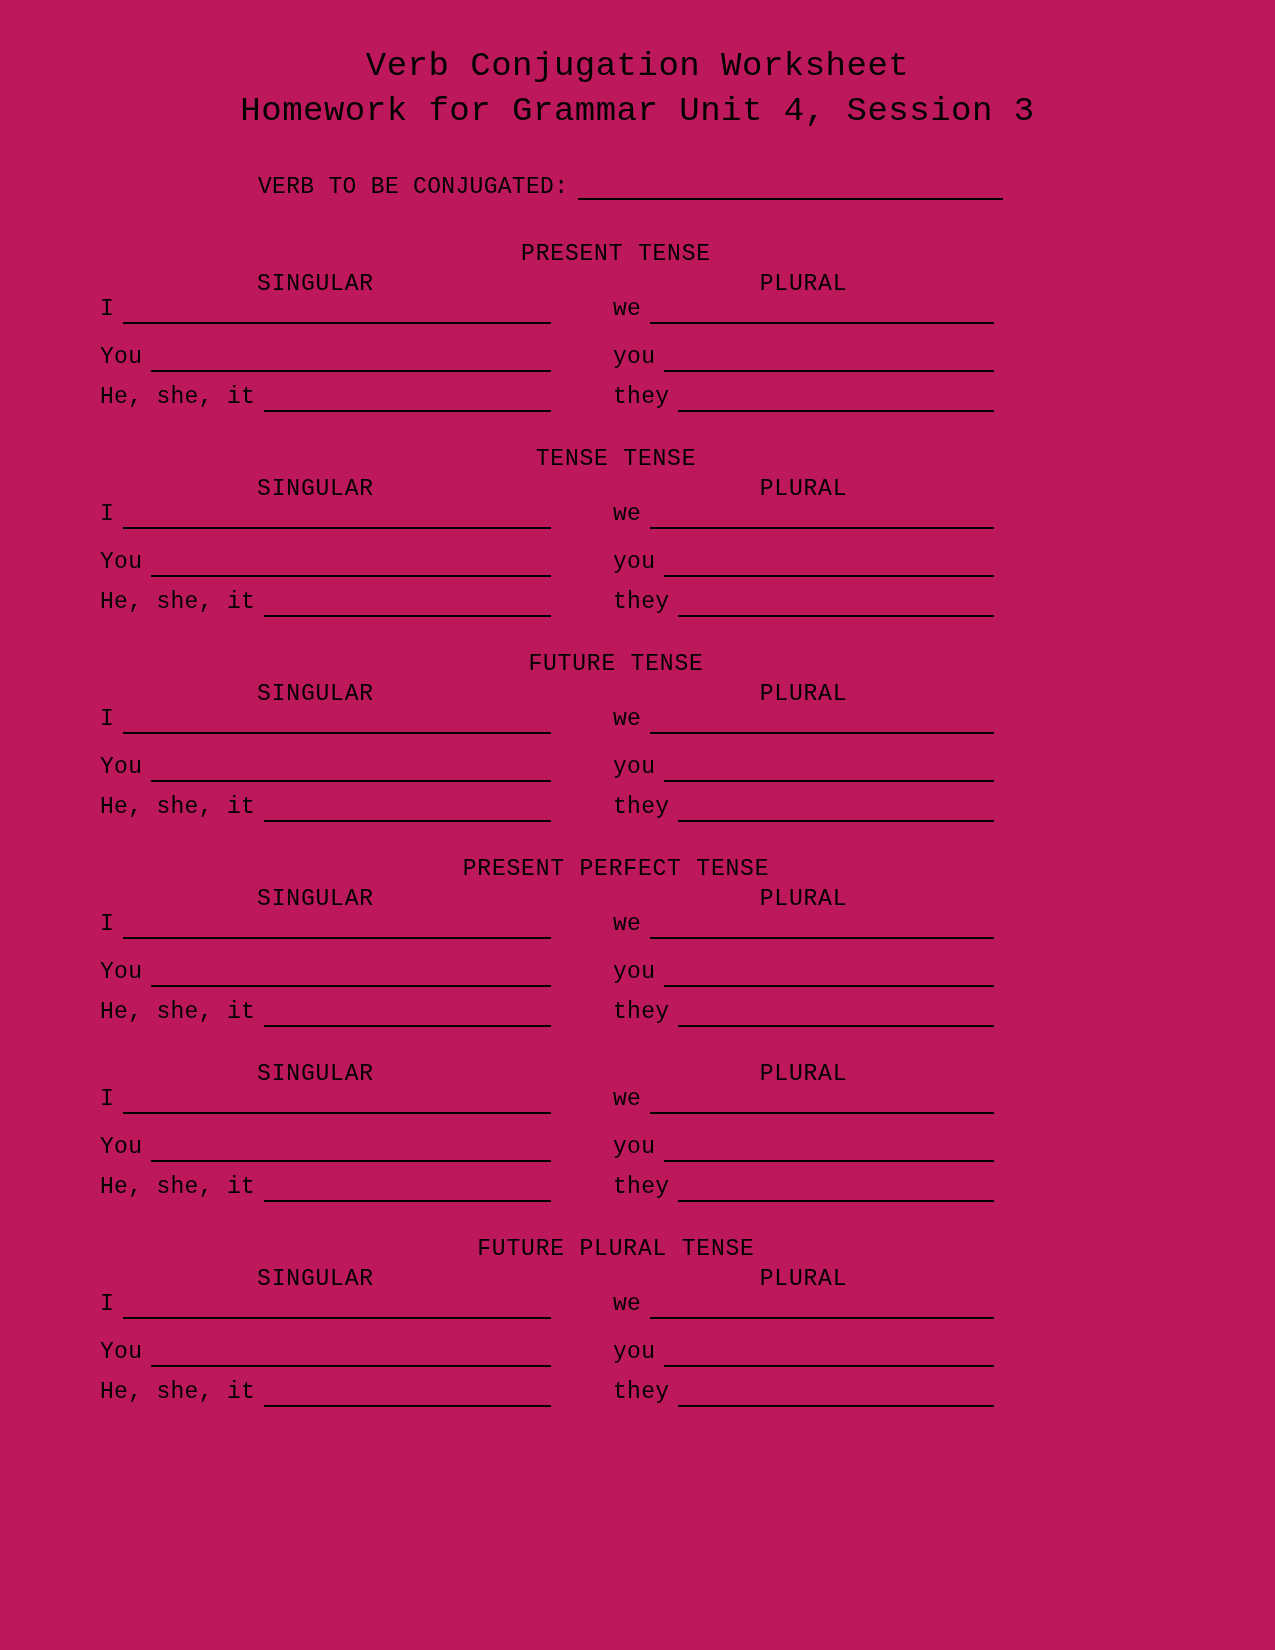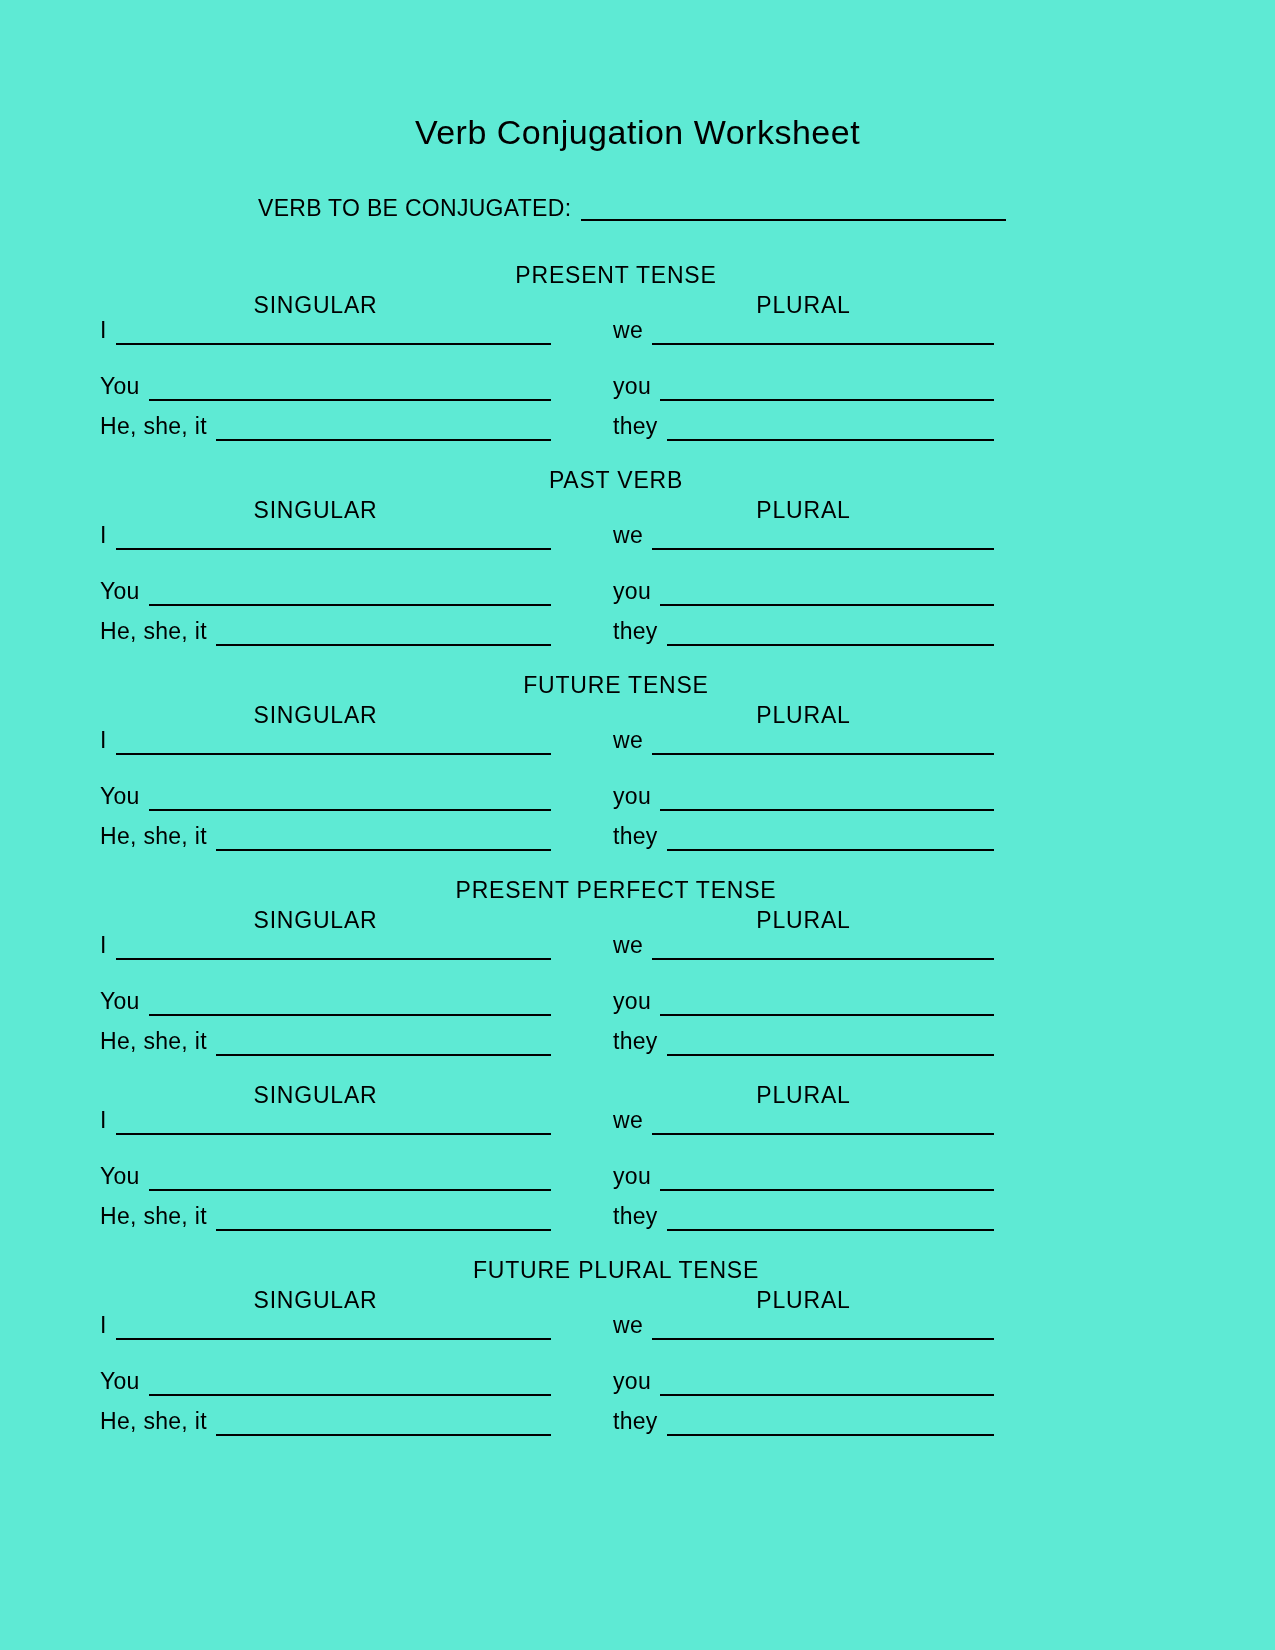--- a/index.html
+++ b/index.html
@@ -1,25 +1,25 @@
 <!DOCTYPE html>
 <html><head>
 <meta charset="utf-8">
 <style>
   html, body { margin: 0; padding: 0; background: #ffffff; }
   .page {
     position: relative;
     width: 1275px;
     height: 1650px;
-    background: #5eead4;
+    background: #be185d;
     color: #000000;
-    font-family: Liberation Sans, sans-serif;
+    font-family: Liberation Mono, monospace;
     overflow: hidden;
     box-sizing: border-box;
-    padding-top: 110px;
+    padding-top: 44px;
   }
   .title-block {
     text-align: center;
     font-size: 34px;
     line-height: 45px;
     letter-spacing: 0.5px;
   }
   .content {
     width: 987px;
     margin-left: 100px;
@@ -61,21 +61,21 @@
     letter-spacing: 0.8px;
   }
   .col-header { text-align: center; }
   .col-header.singular { padding-right: 20px; }
   .rows { margin-top: -16px; }
   .row { height: 40px; }
   .row:first-child .cell { height: 40px; }
   .cell {
     display: flex;
     align-items: flex-end;
-    height: 56px;
+    height: 48px;
   }
   .pronoun {
     font-size: 23px;
     line-height: 29px;
     white-space: nowrap;
     letter-spacing: 0.3px;
   }
   .blank {
     flex: 1 1 auto;
     margin-left: 9px;
@@ -83,20 +83,21 @@
     height: 26px;
   }
 </style>
 </head>
 <body>
 
 <div class="page">
 
   <div class="title-block">
     <div>Verb Conjugation Worksheet</div>
+    <div>Homework for Grammar Unit 4, Session 3</div>
   </div>
 
   <div class="content">
 
     <div class="verb-line">
       <span>VERB TO BE CONJUGATED:</span>
       <span class="blank-fixed"></span>
     </div>
 
     <div class="sections">
@@ -135,21 +136,21 @@
             </div>
             <div class="cell">
               <span class="pronoun">they</span>
               <span class="blank"></span>
             </div>
           </div>
         </div>
       </div>
 
       <div class="tense">
-        <div class="tense-title">PAST VERB</div>
+        <div class="tense-title">TENSE TENSE</div>
         <div class="grid col-headers">
           <div class="col-header singular">SINGULAR</div>
           <div class="col-header plural">PLURAL</div>
         </div>
         <div class="rows">
           <div class="grid row">
             <div class="cell">
               <span class="pronoun">I</span>
               <span class="blank"></span>
             </div>

